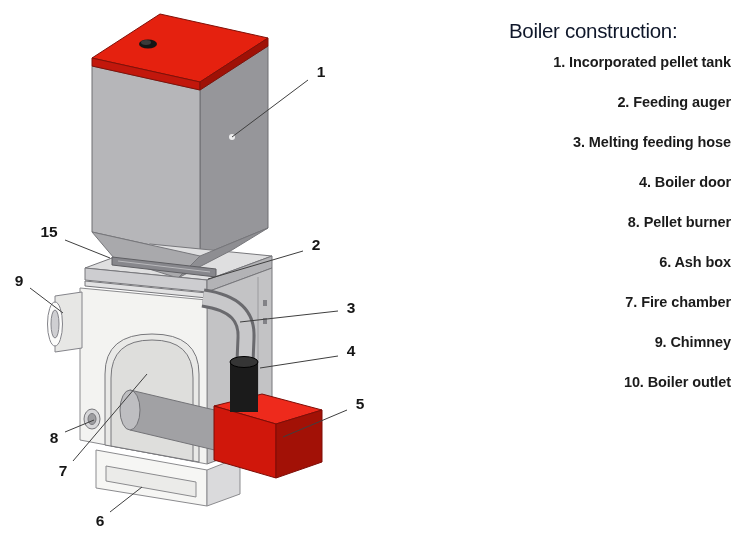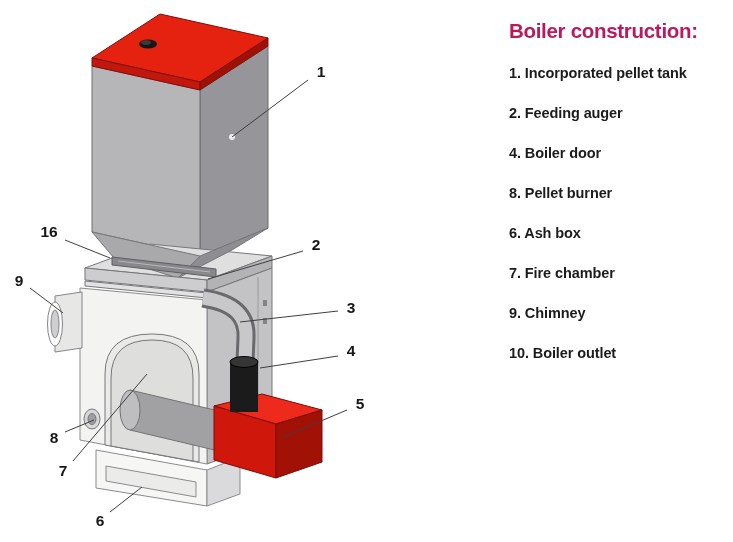--- a/index.html
+++ b/index.html
@@ -22,25 +22,25 @@
     color: #161616;
     letter-spacing: -0.2px;
     user-select: none;
   }
   .leader { stroke: #3f3f3f; stroke-width: 1; }
   .legend { position: absolute; left: 509px; top: 18px; width: 222px; }
   .legend h1 {
     margin: 0;
     font-size: 20.5px;
     line-height: 26px;
-    font-weight: 700;
+    font-weight: 400;
     letter-spacing: -0.3px;
-    color: #be185d;
+    color: #0f172a;
   }
-  .legend ul { list-style: none; margin: 22px 0 0 0; padding: 0; }
+  .legend ul { list-style: none; margin: 11px 0 0 0; padding: 0; text-align: right; }
   .legend li {
     font-size: 14.5px;
     line-height: 15px;
     font-weight: 700;
     margin-bottom: 25px;
     letter-spacing: -0.1px;
     color: #1b1b1b;
     white-space: nowrap;
   }
 </style>
@@ -157,29 +157,30 @@
   <div id="callouts">
       <div class="callout-num" style="left: 321px; top: 72px;">1</div>
       <div class="callout-num" style="left: 316px; top: 245px;">2</div>
       <div class="callout-num" style="left: 351px; top: 308px;">3</div>
       <div class="callout-num" style="left: 351px; top: 351px;">4</div>
       <div class="callout-num" style="left: 360px; top: 404px;">5</div>
       <div class="callout-num" style="left: 100px; top: 521px;">6</div>
       <div class="callout-num" style="left: 63px; top: 471px;">7</div>
       <div class="callout-num" style="left: 54px; top: 438px;">8</div>
       <div class="callout-num" style="left: 19px; top: 281px;">9</div>
-      <div class="callout-num" style="left: 49px; top: 232px;">16</div>
+      <div class="callout-num" style="left: 49px; top: 232px;">15</div>
     </div>
 </div>
 
 <div class="legend">
   <h1>Boiler construction:</h1>
   <ul>
     <li>1. Incorporated pellet tank</li>
     <li>2. Feeding auger</li>
+    <li>3. Melting feeding hose</li>
     <li>4. Boiler door</li>
     <li>8. Pellet burner</li>
     <li>6. Ash box</li>
     <li>7. Fire chamber</li>
     <li>9. Chimney</li>
     <li>10. Boiler outlet</li>
   </ul>
 </div>
 
 </body></html>

